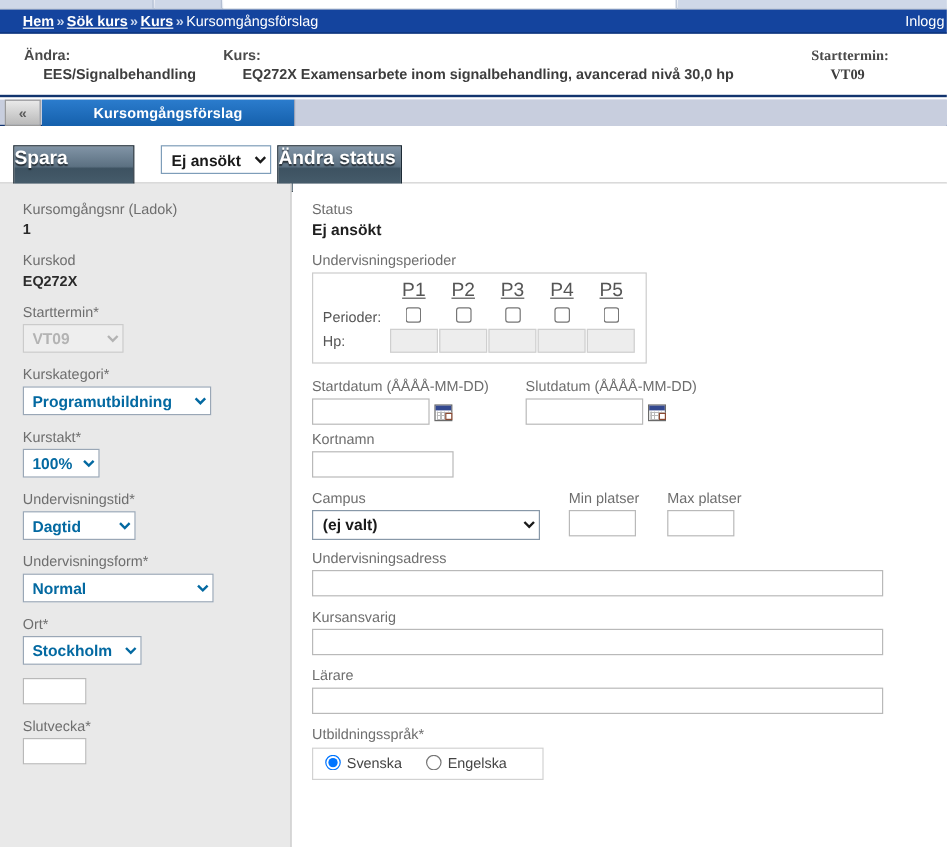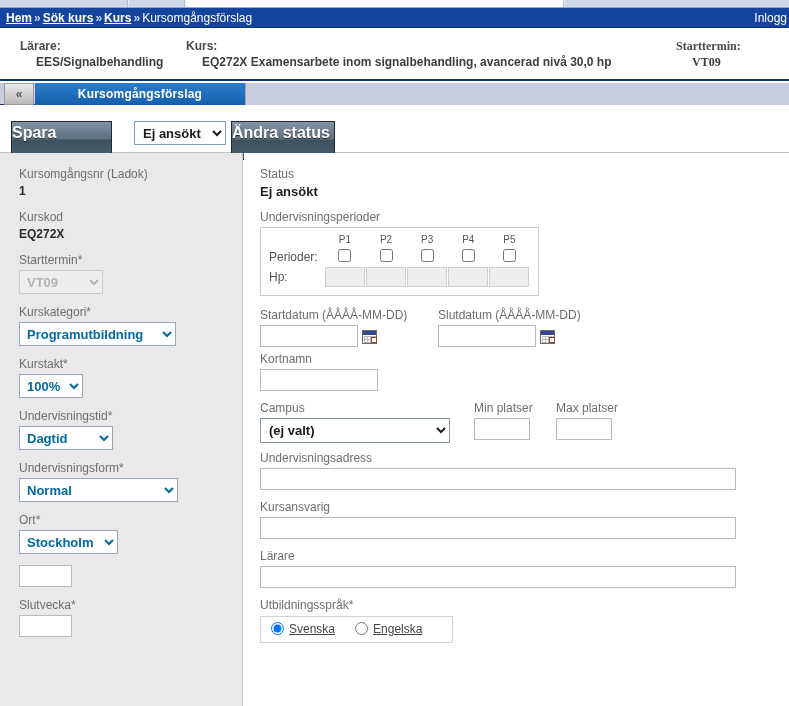--- a/index.html
+++ b/index.html
@@ -30,21 +30,21 @@
   #breadcrumb-bar {
     position: absolute; left: 0; top: 8px; width: 789px; height: 20px;
     background: #14449e;
     border-bottom: 1px solid #0b2f73;
     color: #ffffff;
     font-size: 12px;
     white-space: nowrap;
     overflow: hidden;
   }
   #breadcrumb {
-    position: absolute; left: 6px; top: 3px;
+    position: absolute; left: 19px; top: 3px;
   }
   #breadcrumb a {
     color: #ffffff; text-decoration: underline; font-weight: bold;
   }
   #breadcrumb .sep { color: #c8d6ef; padding: 0 2px; font-weight: bold; }
   #breadcrumb .current { color: #ffffff; text-decoration: none; font-weight: normal; }
   #login-status {
     position: absolute; right: 2px; top: 3px;
     color: #ffffff; font-size: 12px;
   }
@@ -193,22 +193,22 @@
   
   #periods-box {
     border: 1px solid #cccccc;
     background: #ffffff;
     padding: 5px 8px 7px 8px;
     width: 279px;
     margin-bottom: 12px;
   }
   #periods-table { border-collapse: collapse; }
   #periods-table th {
-    font-weight: normal; color: #555555; font-size: 10px;
-    text-align: center; padding: 1px 0 3px 0; width: 44px;
+    font-weight: normal; color: #555555; font-size: 16px;
+    text-align: center; padding: 1px 0 3px 0; width: 44px; text-decoration: underline;
   }
   #periods-table td {
     text-align: center; padding: 1px 0; width: 44px;
   }
   #periods-table td.rowlbl {
     text-align: left; color: #555555; font-size: 12px;
     width: 62px; padding-right: 4px; white-space: nowrap;
   }
   #periods-table input[type=checkbox] { margin: 0; }
   #periods-table input.hp-input {
@@ -267,21 +267,21 @@
 
   #lang-box {
     border: 1px solid #d2d2d2;
     background: #ffffff;
     padding: 5px 10px 6px 10px;
     display: inline-block;
     margin-top: 1px;
   }
   #lang-box label {
     color: #444444; font-size: 12px; margin-right: 20px;
-    cursor: pointer; white-space: nowrap; text-decoration: underline;
+    cursor: pointer; white-space: nowrap;
   }
   #lang-box input[type=radio] { margin: 0 5px 0 0; vertical-align: -2px; }
 </style>
 </head>
 <body>
 
 <div id="browser-chrome">
   <div class="tab-stub" style="left:0;width:128px;"></div>
   <div class="tab-stub" style="left:129px;width:56px;"></div>
   <div class="tab-stub active" style="left:186px;width:378px;"></div>
@@ -290,21 +290,21 @@
 
 <div id="breadcrumb-bar">
   <div id="breadcrumb">
     <a href="#">Hem</a><span class="sep">»</span><a href="#">Sök kurs</a><span class="sep">»</span><a href="#">Kurs</a><span class="sep">»</span><span class="current">Kursomgångsförslag</span>
   </div>
   <div id="login-status">Inlogg</div>
 </div>
 
 <div id="course-header">
   <div class="ch-block" id="ch-owner">
-    <div class="ch-label">Lärare:</div>
+    <div class="ch-label">Ändra:</div>
     <div class="ch-value">EES/Signalbehandling</div>
   </div>
   <div class="ch-block" id="ch-course">
     <div class="ch-label">Kurs:</div>
     <div class="ch-value">EQ272X Examensarbete inom signalbehandling, avancerad nivå 30,0 hp</div>
   </div>
   <div class="ch-block" id="ch-term">
     <div class="ch-label">Starttermin:</div>
     <div class="ch-value">VT09</div>
   </div>

